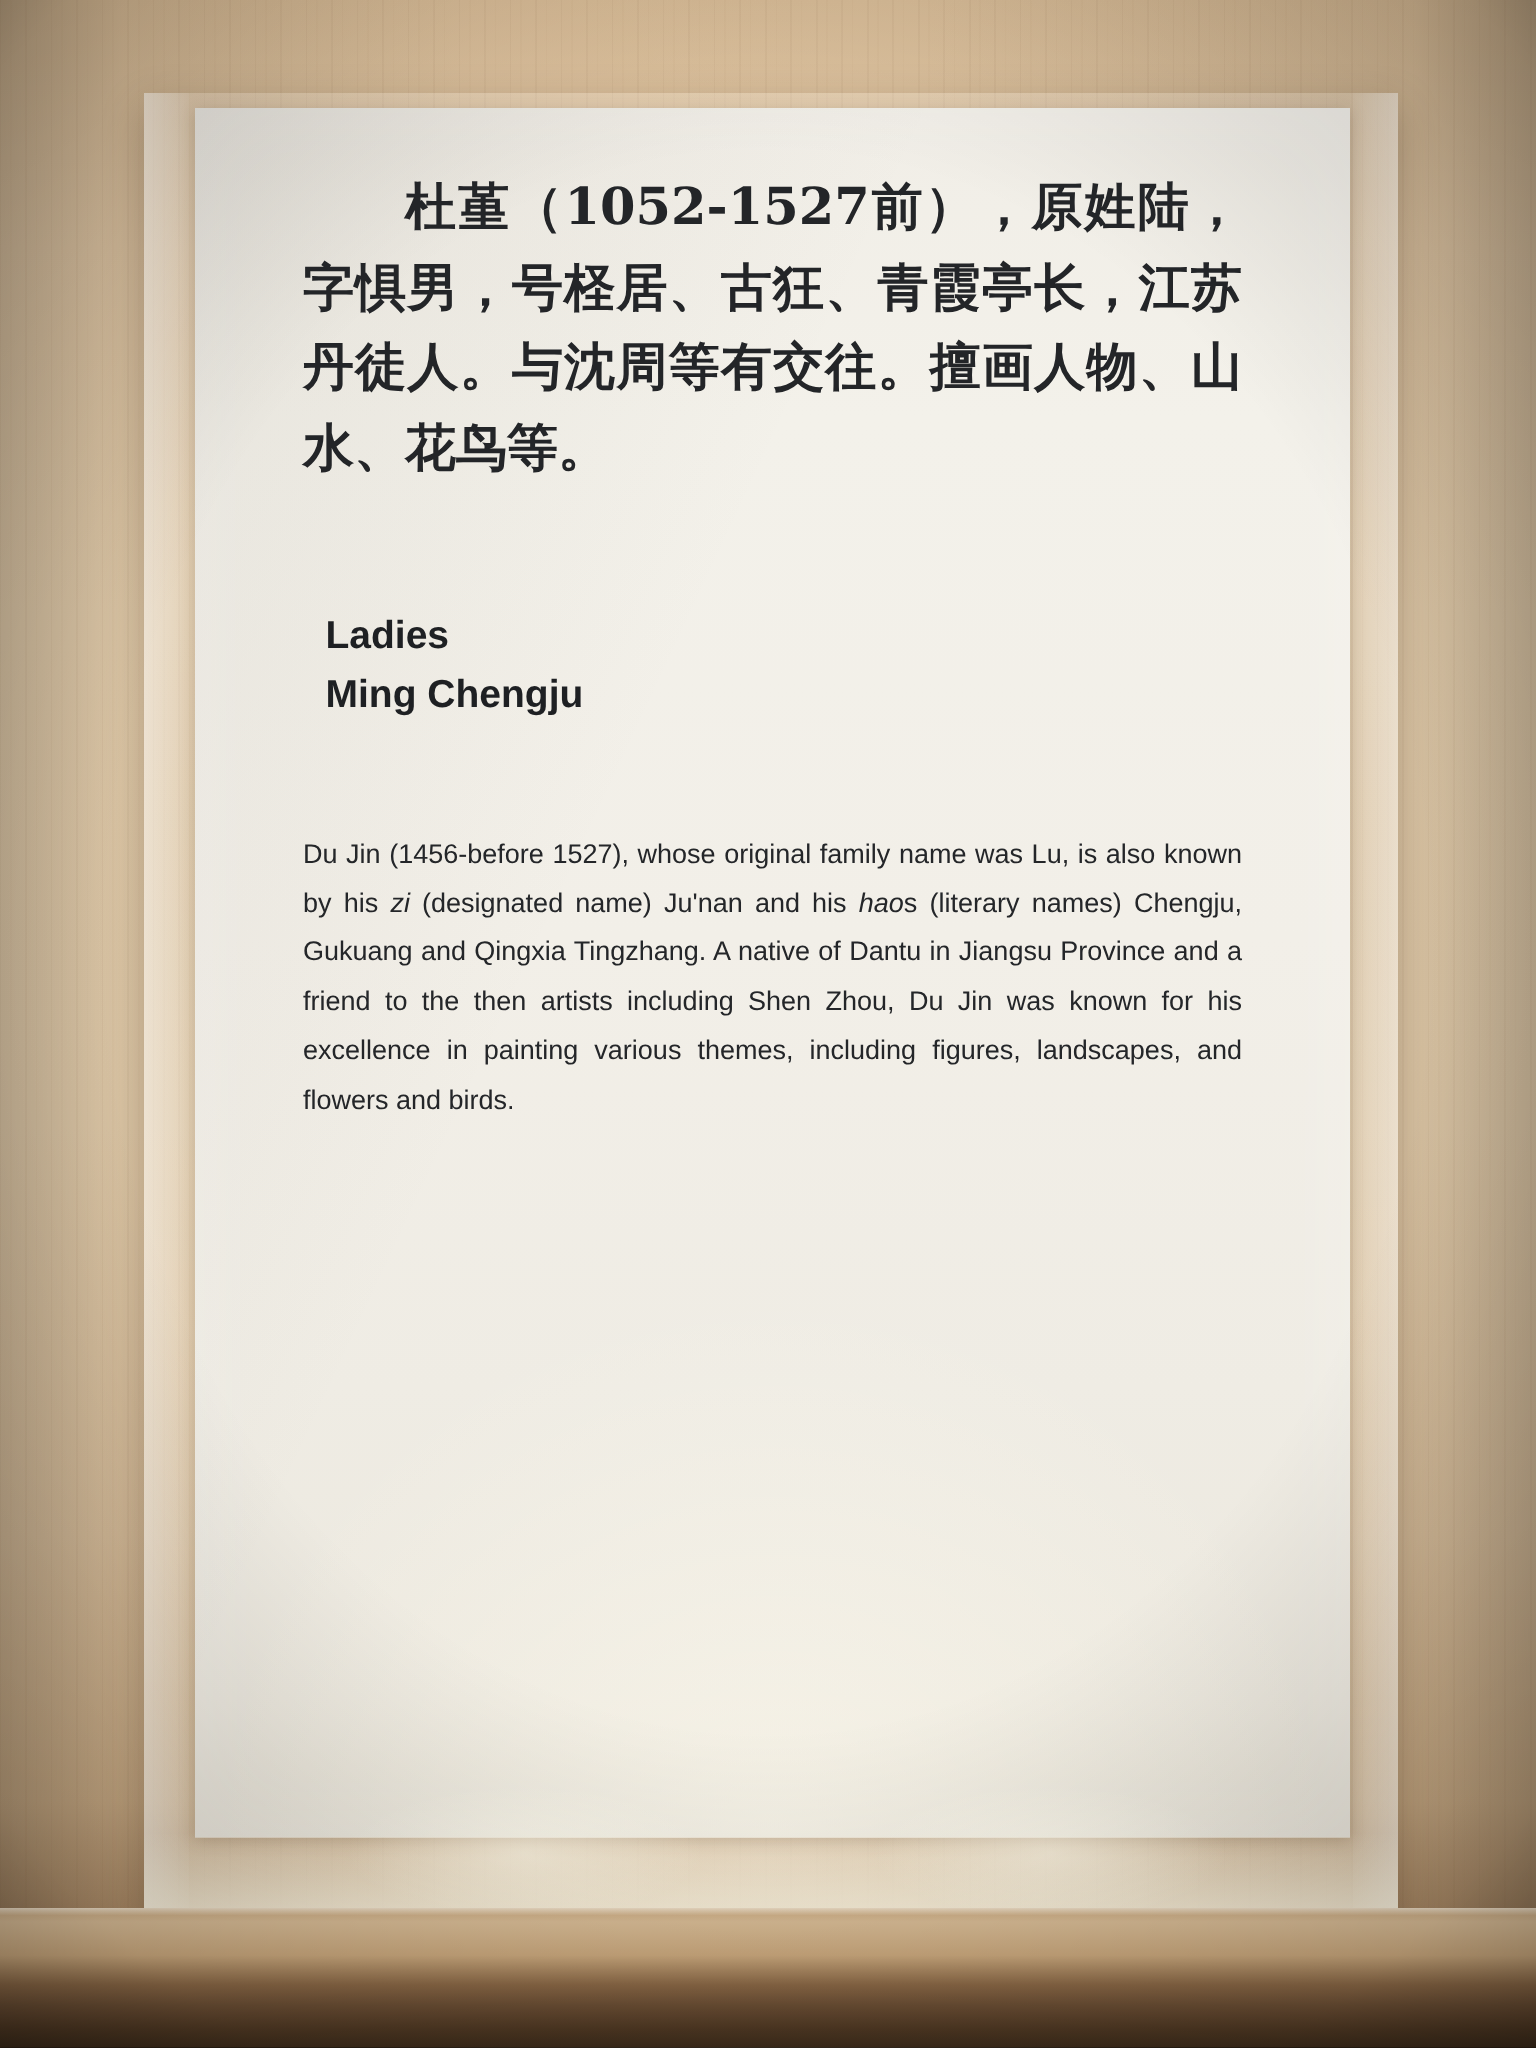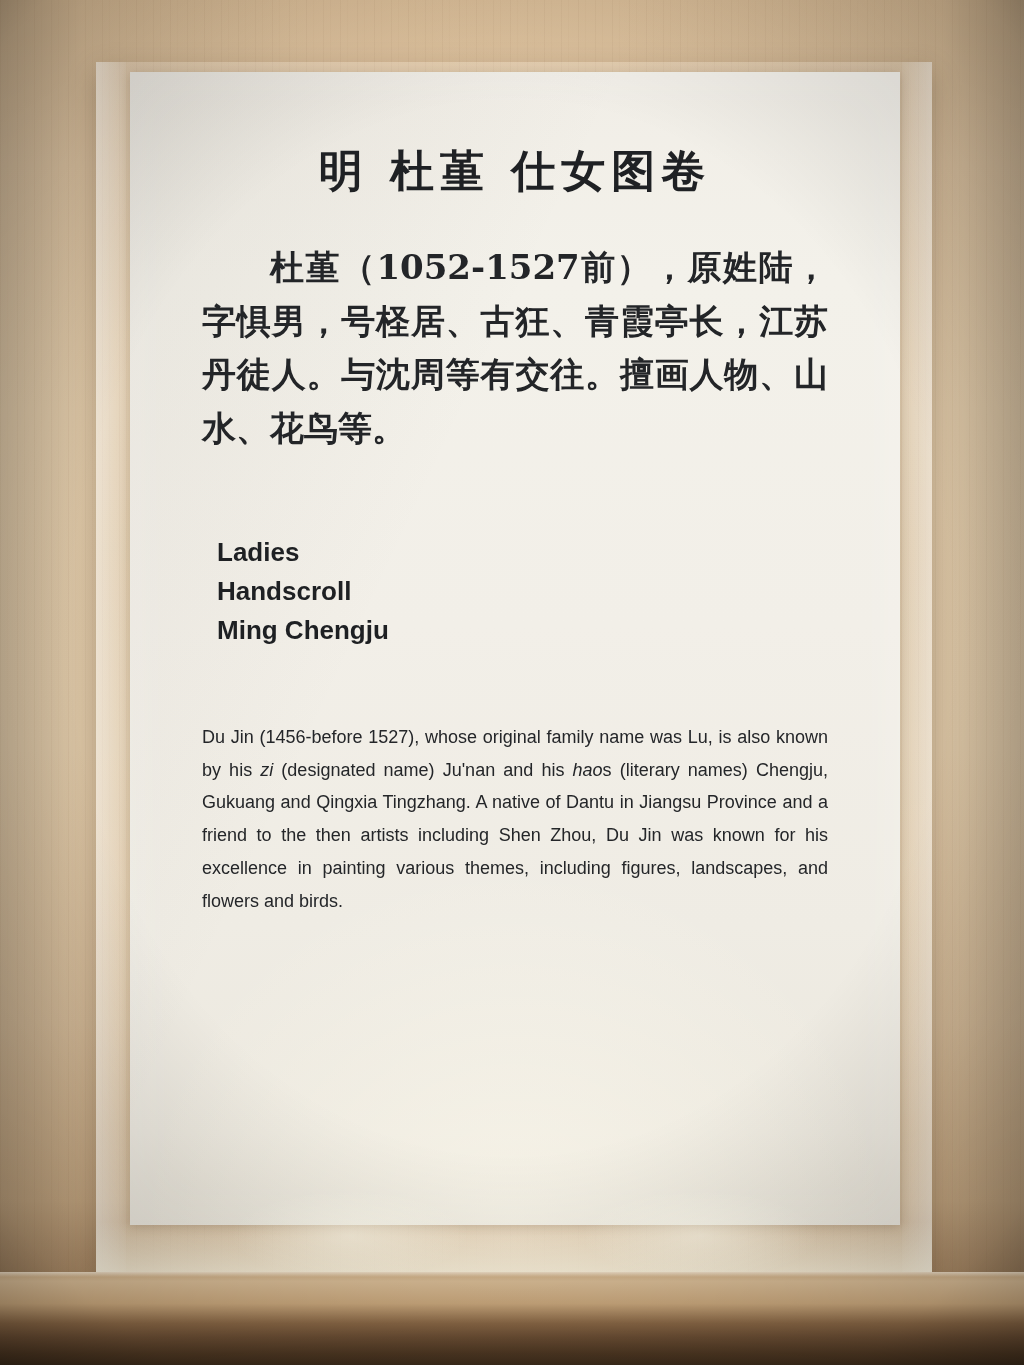--- a/index.html
+++ b/index.html
@@ -230,27 +230,25 @@
 
 <div class="scene">
   <div class="grain"></div>
   <div class="glow"></div>
 
   <div class="acrylic"></div>
   <div class="acrylic-left"></div>
   <div class="acrylic-right"></div>
 
   <div class="card">
-    <h1 class="title-cn">明 杜堇 仕女图卷</h1>
 
     <p class="body-cn">杜堇（1052-1527前），原姓陆，字惧男，号柽居、古狂、青霞亭长，江苏丹徒人。与沈周等有交往。擅画人物、山水、花鸟等。</p>
 
     <div class="en-heading">
       <span class="line">Ladies</span>
-      <span class="line">Handscroll</span>
       <span class="line">Ming Chengju</span>
     </div>
 
     <p class="en-body"><span>Du Jin (1456-before 1527), whose original family name was Lu, is also known by his </span><em>zi</em><span> (designated name) Ju'nan and his </span><em>hao</em><span>s (literary names) Chengju, Gukuang and Qingxia Tingzhang. A native of Dantu in Jiangsu Province and a friend to the then artists including Shen Zhou, Du Jin was known for his excellence in painting various themes, including figures, landscapes, and flowers and birds.</span></p>
   </div>
 
   <div class="acrylic-bottom-glow"></div>
   <div class="hotspot left"></div>
   <div class="hotspot right"></div>
 

